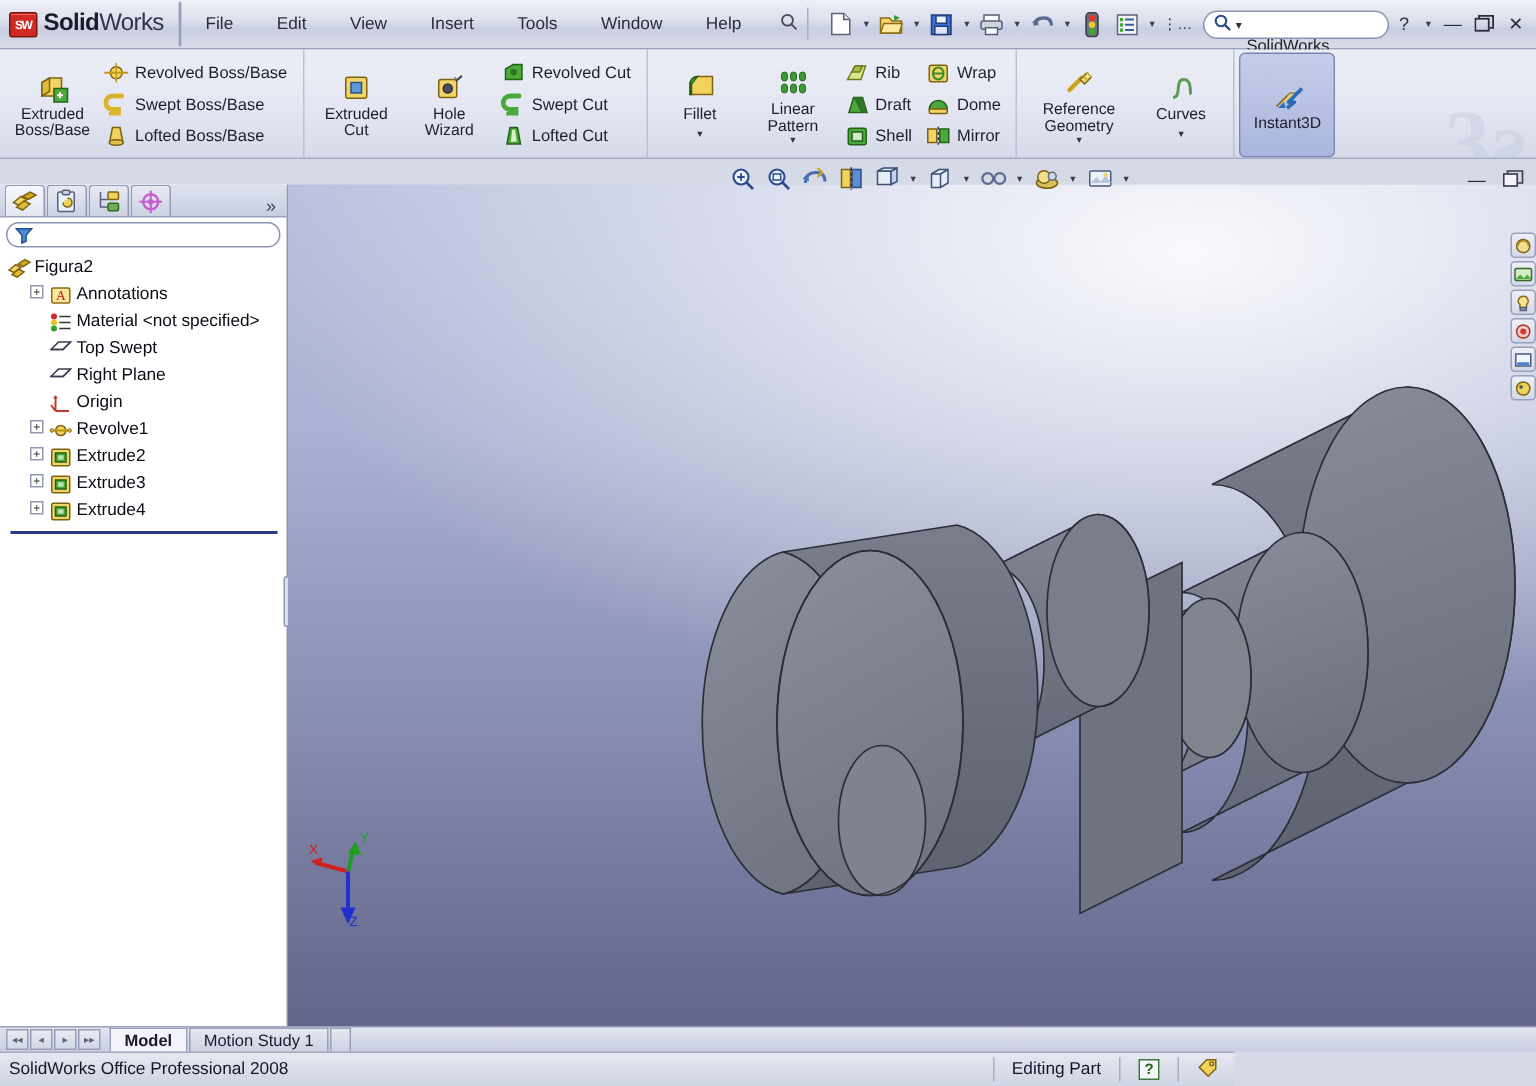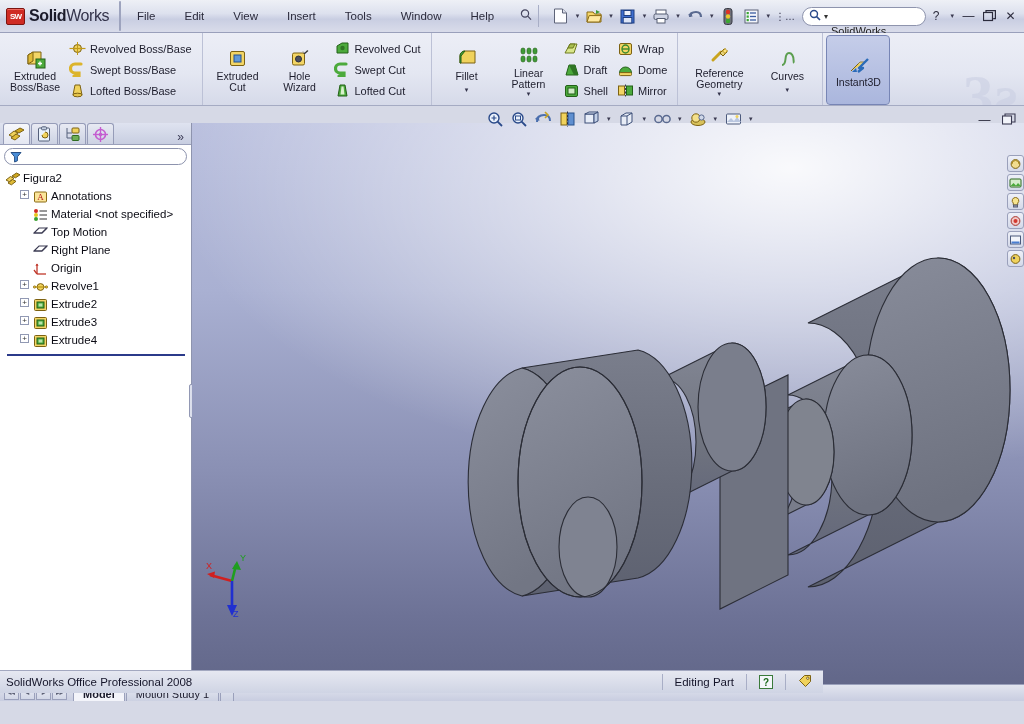--- a/index.html
+++ b/index.html
@@ -211,21 +211,21 @@
     width: 15px; height: 14px; border: 1px solid #9aa0bb; background: linear-gradient(to bottom,#eaecf4,#d2d7e7);
     font-size: 7px; color: #5d6176; display: flex; align-items: center; justify-content: center; cursor: default;
   }
   .sheet-tab {
     height: 16px; padding: 0 9px; font-size: 11px; display: flex; align-items: center;
     border: 1px solid #9aa0bb; border-bottom: none; margin-right: 1px; cursor: default;
     background: linear-gradient(to bottom,#e6e9f2,#ccd1e2); color: #1a1a2c;
   }
   .sheet-tab.active { background: #f3f4fa; font-weight: bold; }
   .statusbar {
-    position: absolute; left: 0; top: 670px; width: 823px; height: 23px;
+    position: absolute; left: 0; top: 701px; width: 823px; height: 23px;
     background: linear-gradient(to bottom,#e6e8f1,#cfd4e4);
     border-top: 1px solid #a3a8c0;
     display: flex; align-items: center; font-size: 11.5px; color: #15152a;
     padding: 0 4px;
   }
   .sb-left { padding-left: 2px; }
   .sb-right { margin-left: auto; display: flex; align-items: center; gap: 12px; padding-right: 6px; }
   .sb-sep { width: 1px; height: 16px; background: #a8aec6; }
   .help-badge {
     width: 14px; height: 14px; border: 1px solid #3a7a3a; background: #f4f6fa;
@@ -680,21 +680,21 @@
 
       <div class="trow">
         <span class="indent"></span>
         <span class="expander blank"></span>
         <span class="ticon">
           <svg width="15" height="13" viewBox="0 0 15 13">
               <path d="M1 7l5-5 8 0-5 5z" fill="none" stroke="#3b3b52" stroke-width="1.1"></path>
               <path d="M1 7h8l5-5" fill="none" stroke="#3b3b52" stroke-width="1.1"></path>
             </svg>
         </span>
-        <span class="tlabel">Top Motion</span>
+        <span class="tlabel">Top Swept</span>
       </div>
 
       <div class="trow">
         <span class="indent"></span>
         <span class="expander blank"></span>
         <span class="ticon">
           <svg width="15" height="13" viewBox="0 0 15 13">
               <path d="M1 7l5-5 8 0-5 5z" fill="none" stroke="#3b3b52" stroke-width="1.1"></path>
               <path d="M1 7h8l5-5" fill="none" stroke="#3b3b52" stroke-width="1.1"></path>
             </svg>

